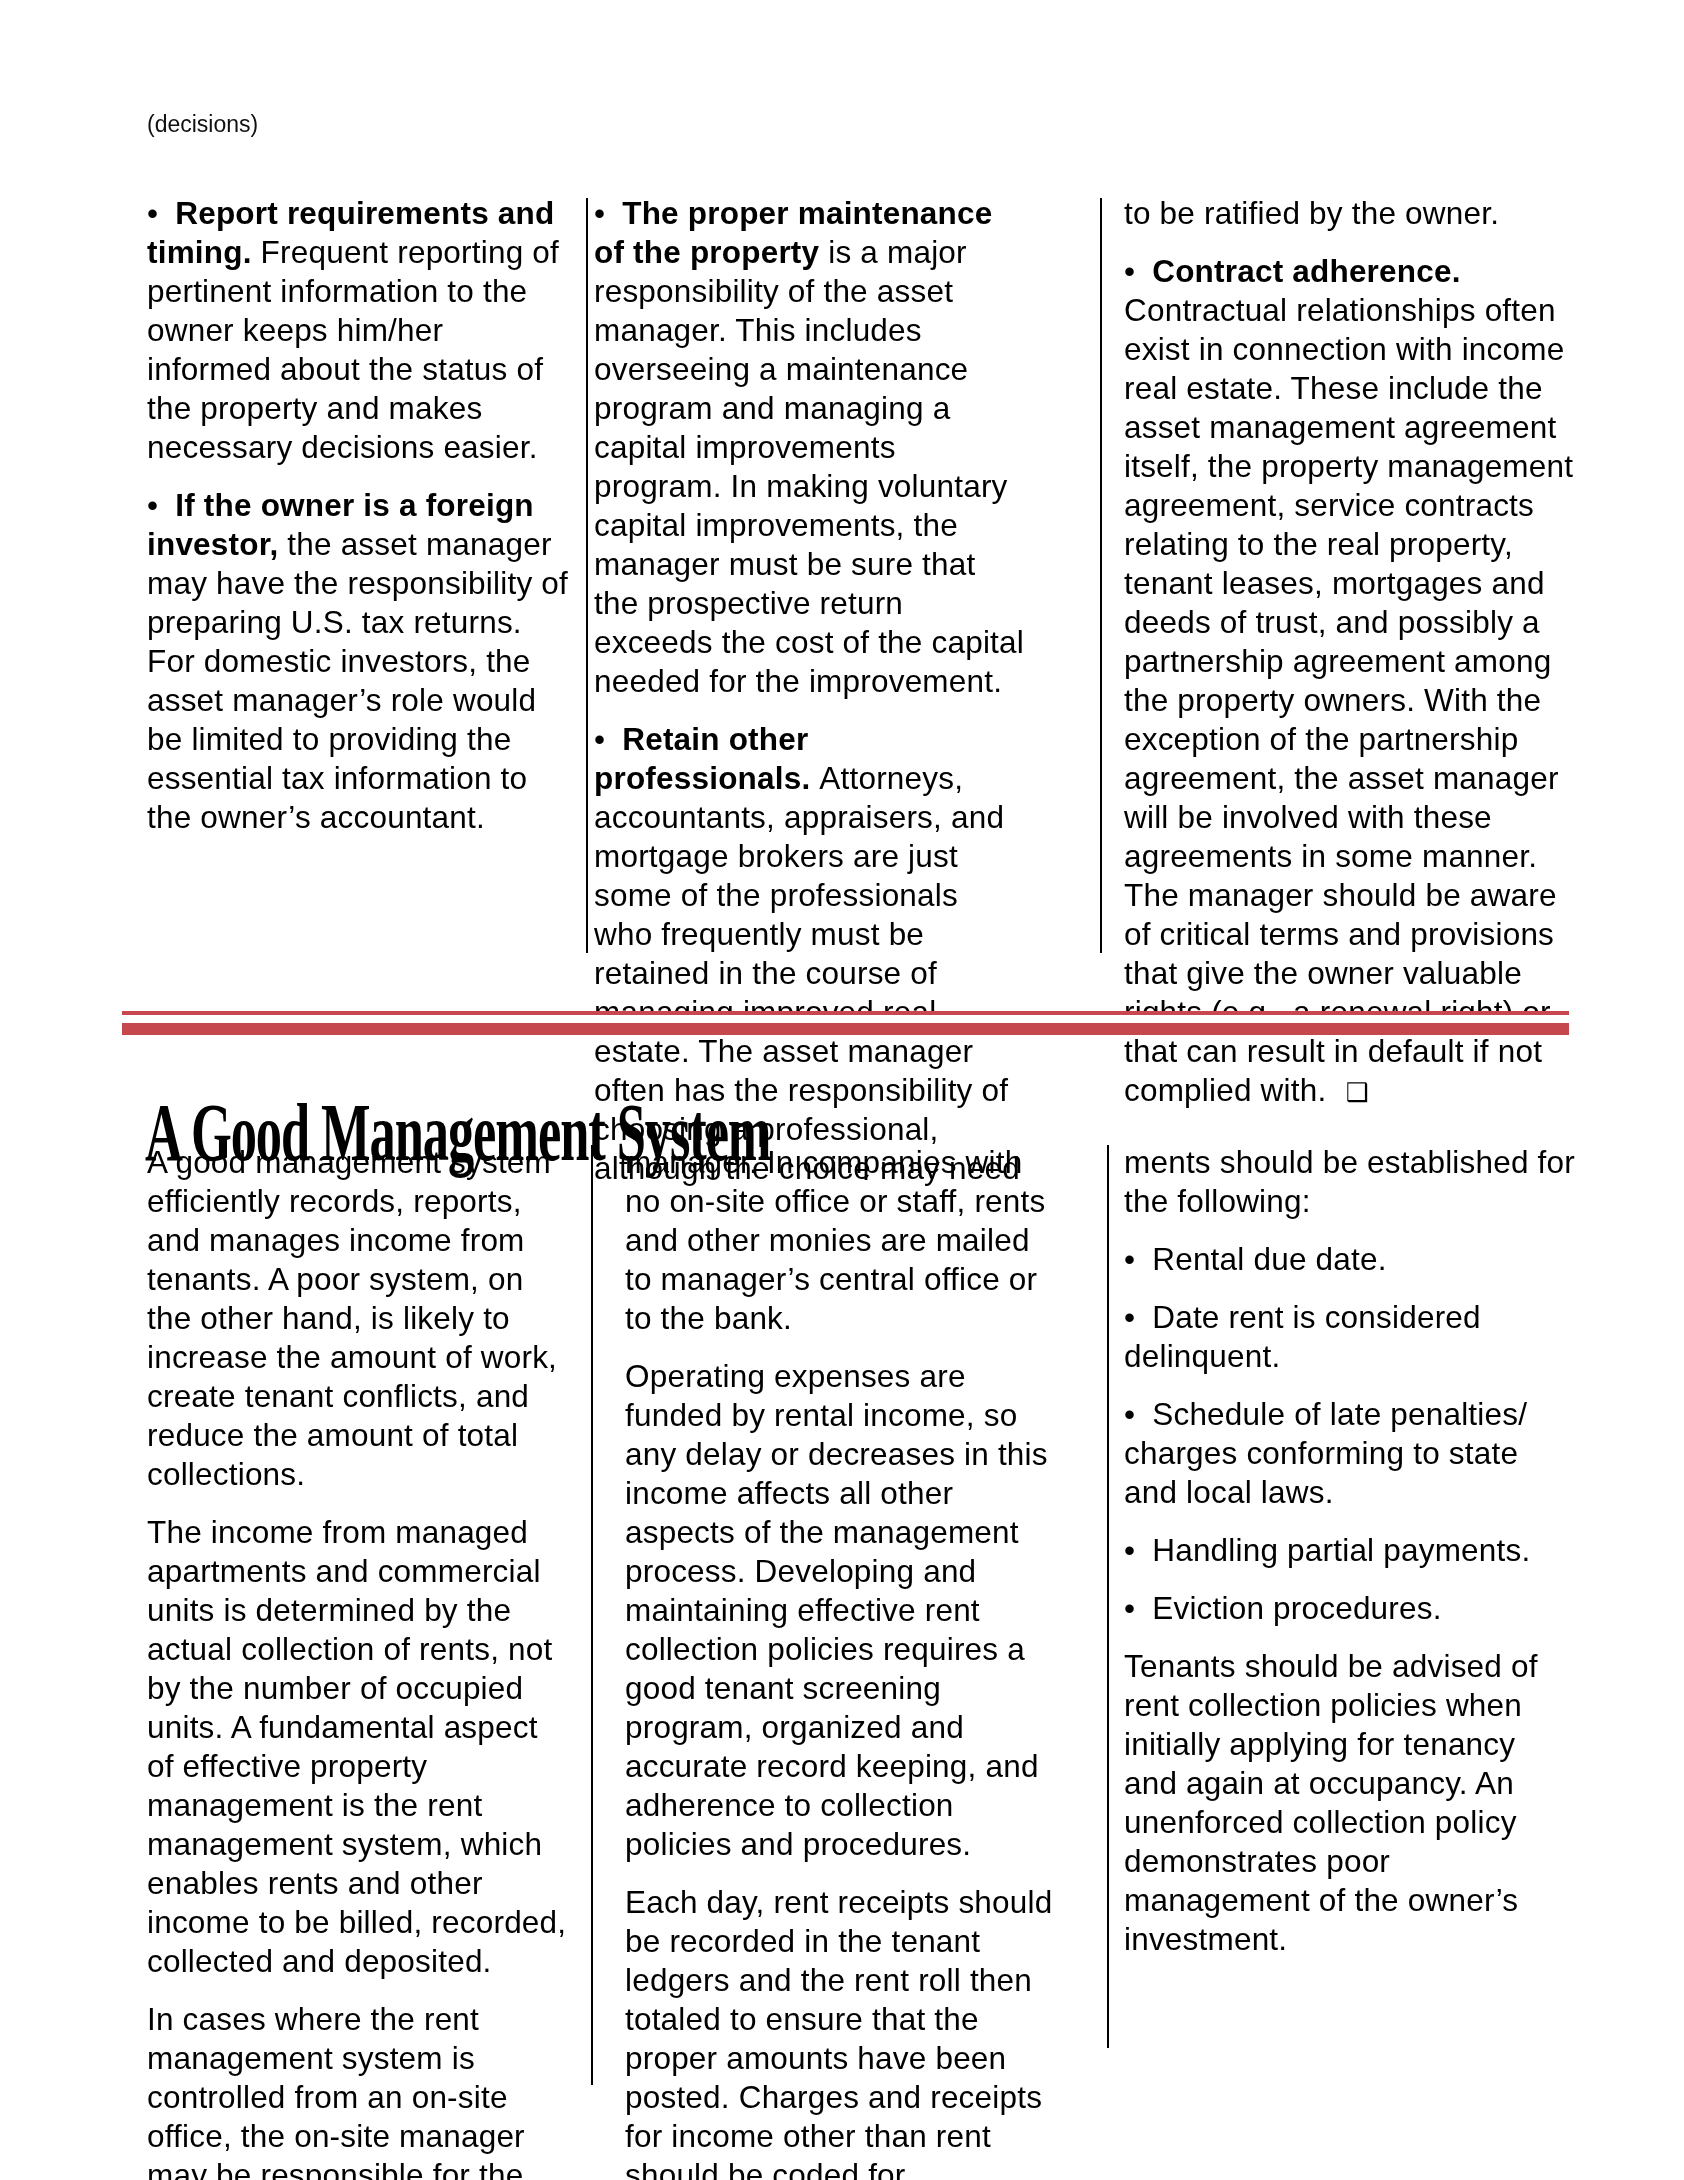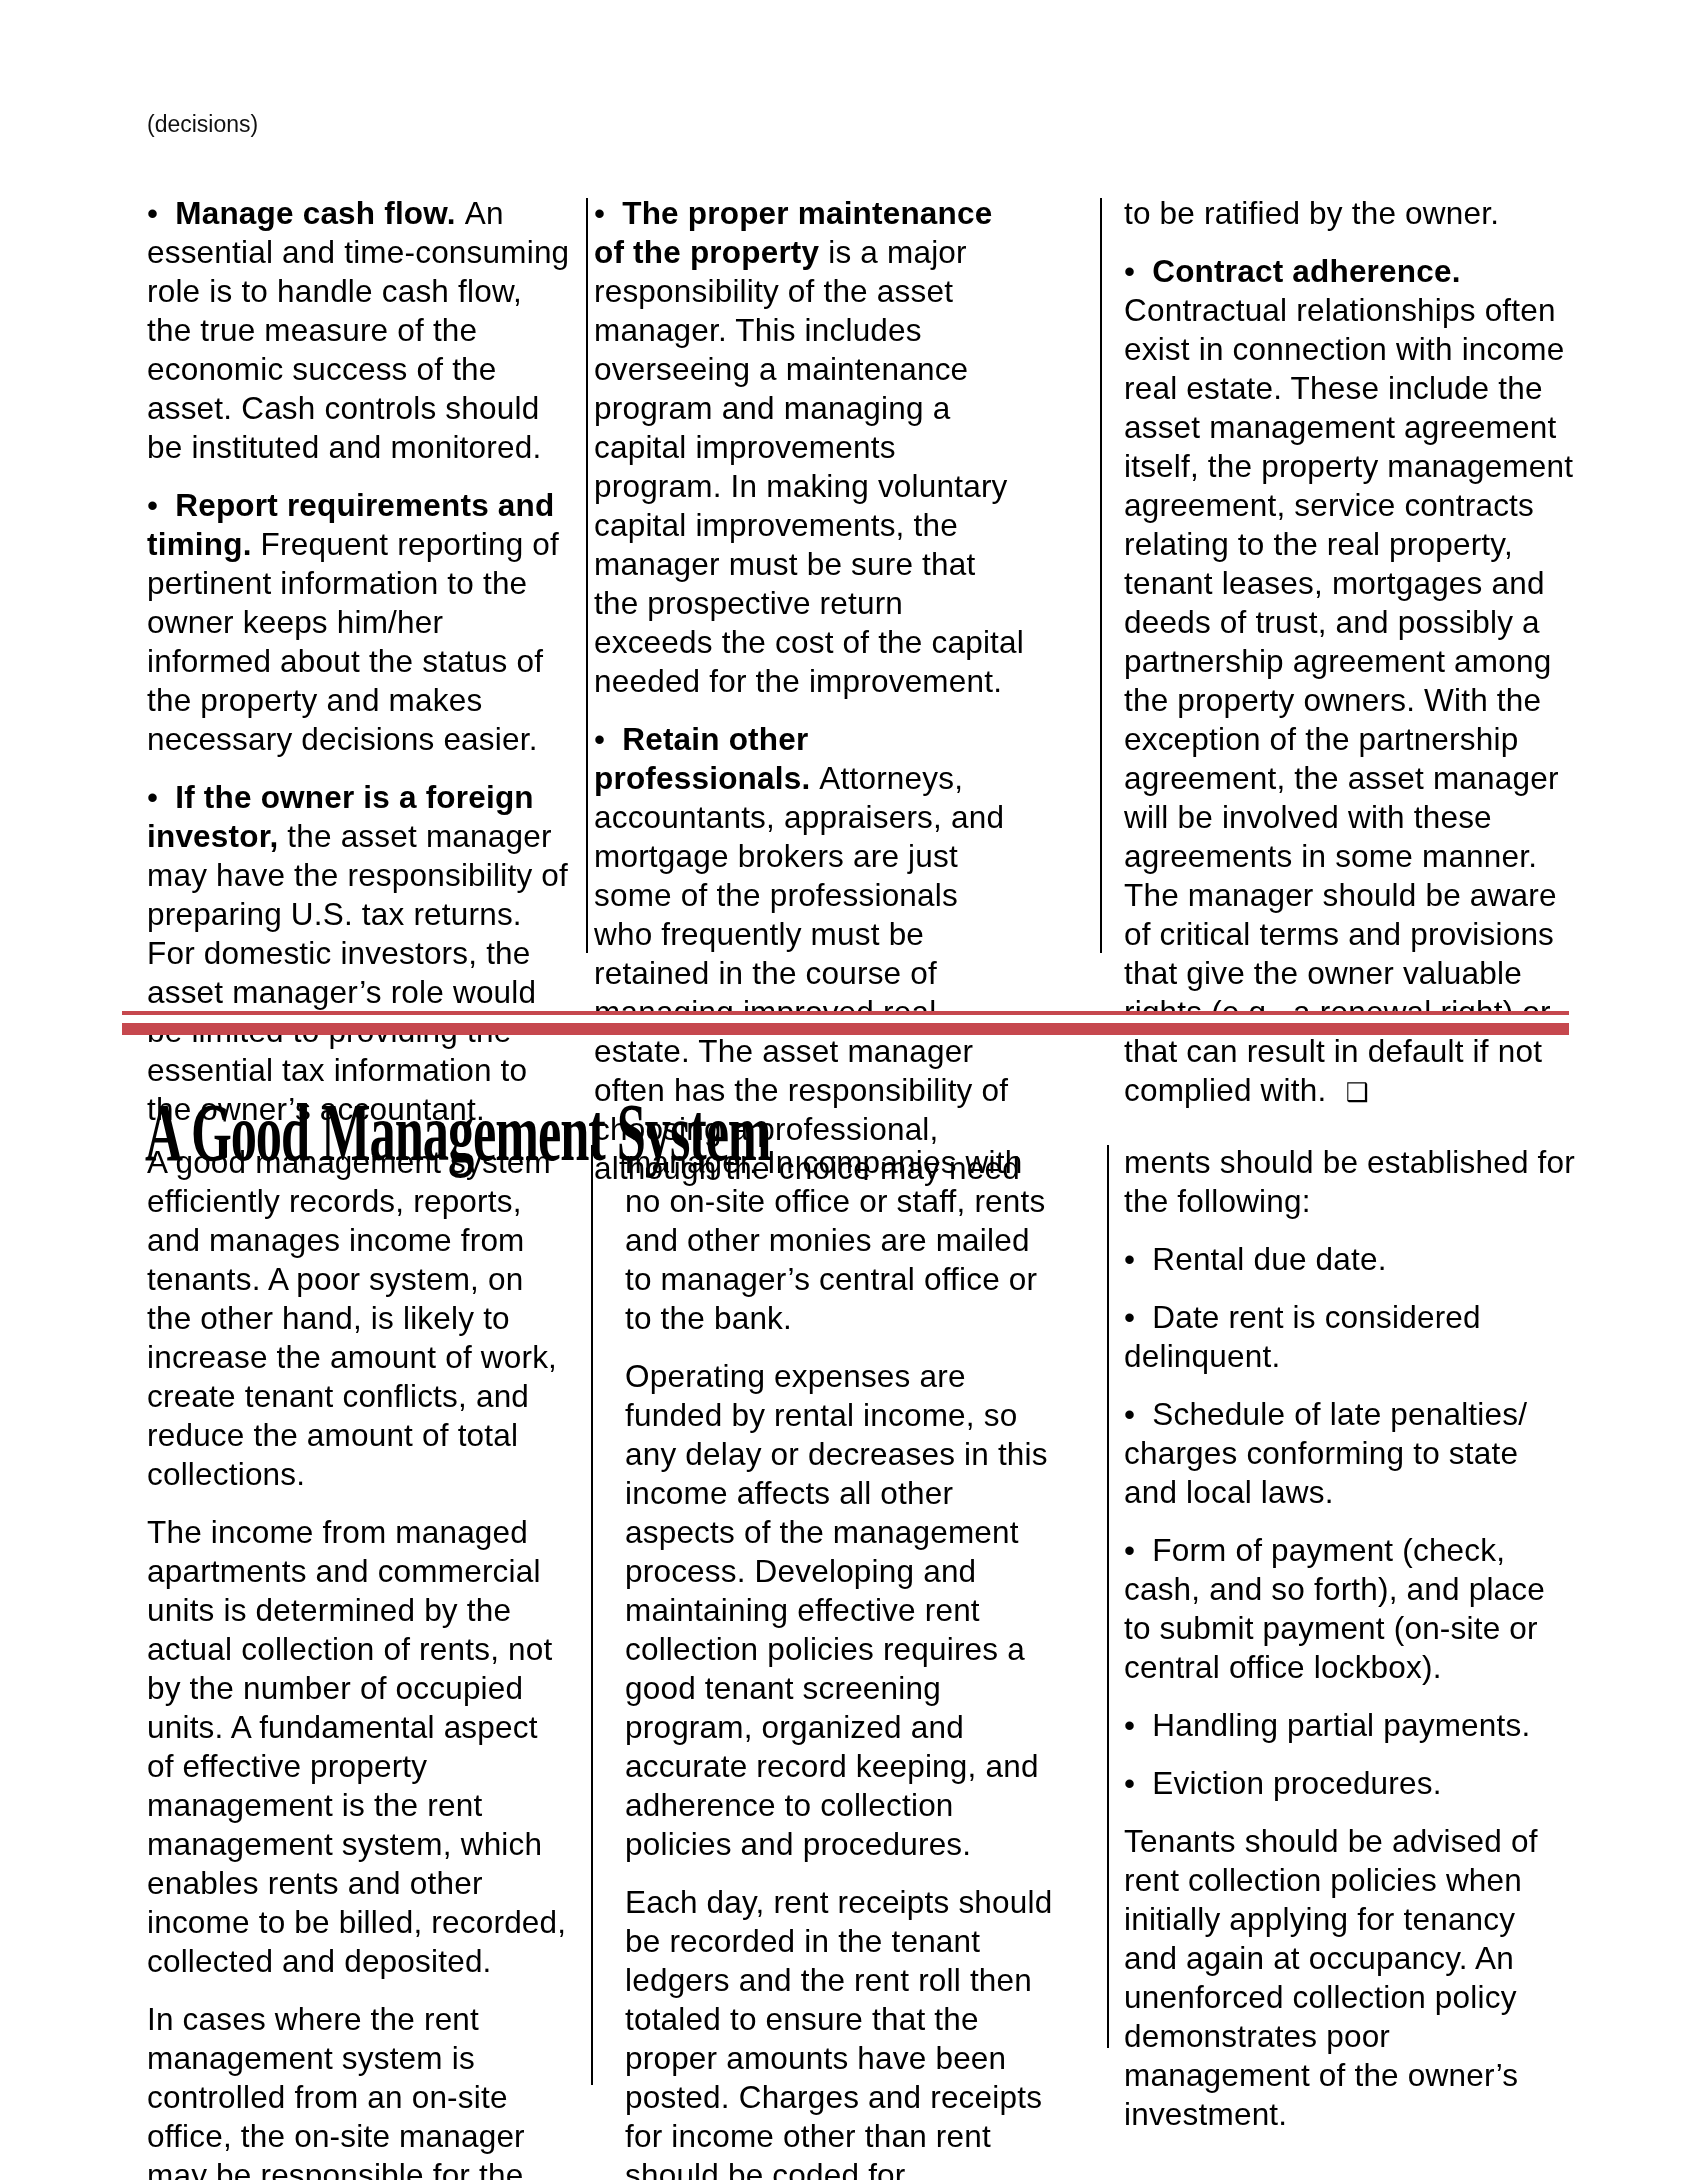--- a/index.html
+++ b/index.html
@@ -54,21 +54,20 @@
   .d4{left:1107px;top:1145px;height:903px;}
 </style>
 </head>
 <body>
 
 <div class="page" style="--accent: #c6484e;">
 
   <div class="continued">(decisions)</div>
 
   <div class="col a1c1">
-      <p class="block"><span class="dot">•</span><b>Manage cash flow. </b><span>An essential and time-consuming role is to handle cash flow, the true measure of the economic success of the asset. Cash controls should be instituted and monitored.</span></p>
       <p class="block"><span class="dot">•</span><b>Report requirements and timing. </b><span>Frequent reporting of pertinent information to the owner keeps him/her informed about the status of the property and makes necessary decisions easier.</span></p>
       <p class="block"><span class="dot">•</span><b>If the owner is a foreign investor, </b><span>the asset manager may have the responsibility of preparing U.S. tax returns. For domestic investors, the asset manager’s role would be limited to providing the essential tax information to the owner’s accountant.</span></p>
     </div>
   <div class="col a1c2">
       <p class="block"><span class="dot">•</span><b>The proper maintenance of the property </b><span>is a major responsibility of the asset manager. This includes overseeing a maintenance program and managing a capital improvements program. In making voluntary capital improvements, the manager must be sure that the prospective return exceeds the cost of the capital needed for the improvement.</span></p>
       <p class="block"><span class="dot">•</span><b>Retain other professionals. </b><span>Attorneys, accountants, appraisers, and mortgage brokers are just some of the professionals who frequently must be retained in the course of managing improved real estate. The asset manager often has the responsibility of choosing a professional, although the choice may need</span></p>
     </div>
   <div class="col a1c3">
       <p class="block"><span>to be ratified by the owner.</span></p>
       <p class="block"><span class="dot">•</span><b>Contract adherence. </b><span>Contractual relationships often exist in connection with income real estate. These include the asset management agreement itself, the property management agreement, service contracts relating to the real property, tenant leases, mortgages and deeds of trust, and possibly a partnership agreement among the property owners. With the exception of the partnership agreement, the asset manager will be involved with these agreements in some manner. The manager should be aware of critical terms and provisions that give the owner valuable rights (e.g., a renewal right) or that can result in default if not complied with.</span><span class="endmark"> ❑</span></p>
@@ -93,21 +92,20 @@
   <div class="col a2c2">
       <p class="block"><span>manager. In companies with no on-site office or staff, rents and other monies are mailed to manager’s central office or to the bank.</span></p>
       <p class="block"><span>Operating expenses are funded by rental income, so any delay or decreases in this income affects all other aspects of the management process. Developing and maintaining effective rent collection policies requires a good tenant screening program, organized and accurate record keeping, and adherence to collection policies and procedures.</span></p>
       <p class="block"><span>Each day, rent receipts should be recorded in the tenant ledgers and the rent roll then totaled to ensure that the proper amounts have been posted. Charges and receipts for income other than rent should be coded for identification on the rent roll and tenant ledgers. Policy state-</span></p>
     </div>
   <div class="col a2c3">
       <p class="block"><span>ments should be established for the following:</span></p>
       <p class="block"><span class="dot">•</span><span>Rental due date.</span></p>
       <p class="block"><span class="dot">•</span><span>Date rent is considered delinquent.</span></p>
       <p class="block"><span class="dot">•</span><span>Schedule of late penalties/ charges conforming to state and local laws.</span></p>
-      <p class="block"><span class="dot">•</span><span>Form of payment (check, cash, and so forth), and place to submit payment (on-site or central office lockbox).</span></p>
       <p class="block"><span class="dot">•</span><span>Handling partial payments.</span></p>
       <p class="block"><span class="dot">•</span><span>Eviction procedures.</span></p>
       <p class="block"><span>Tenants should be advised of rent collection policies when initially applying for tenancy and again at occupancy. An unenforced collection policy demonstrates poor management of the owner’s investment.</span></p>
     </div>
 
   <div class="vrule d3"></div>
   <div class="vrule d4"></div>
 
 </div>
 

